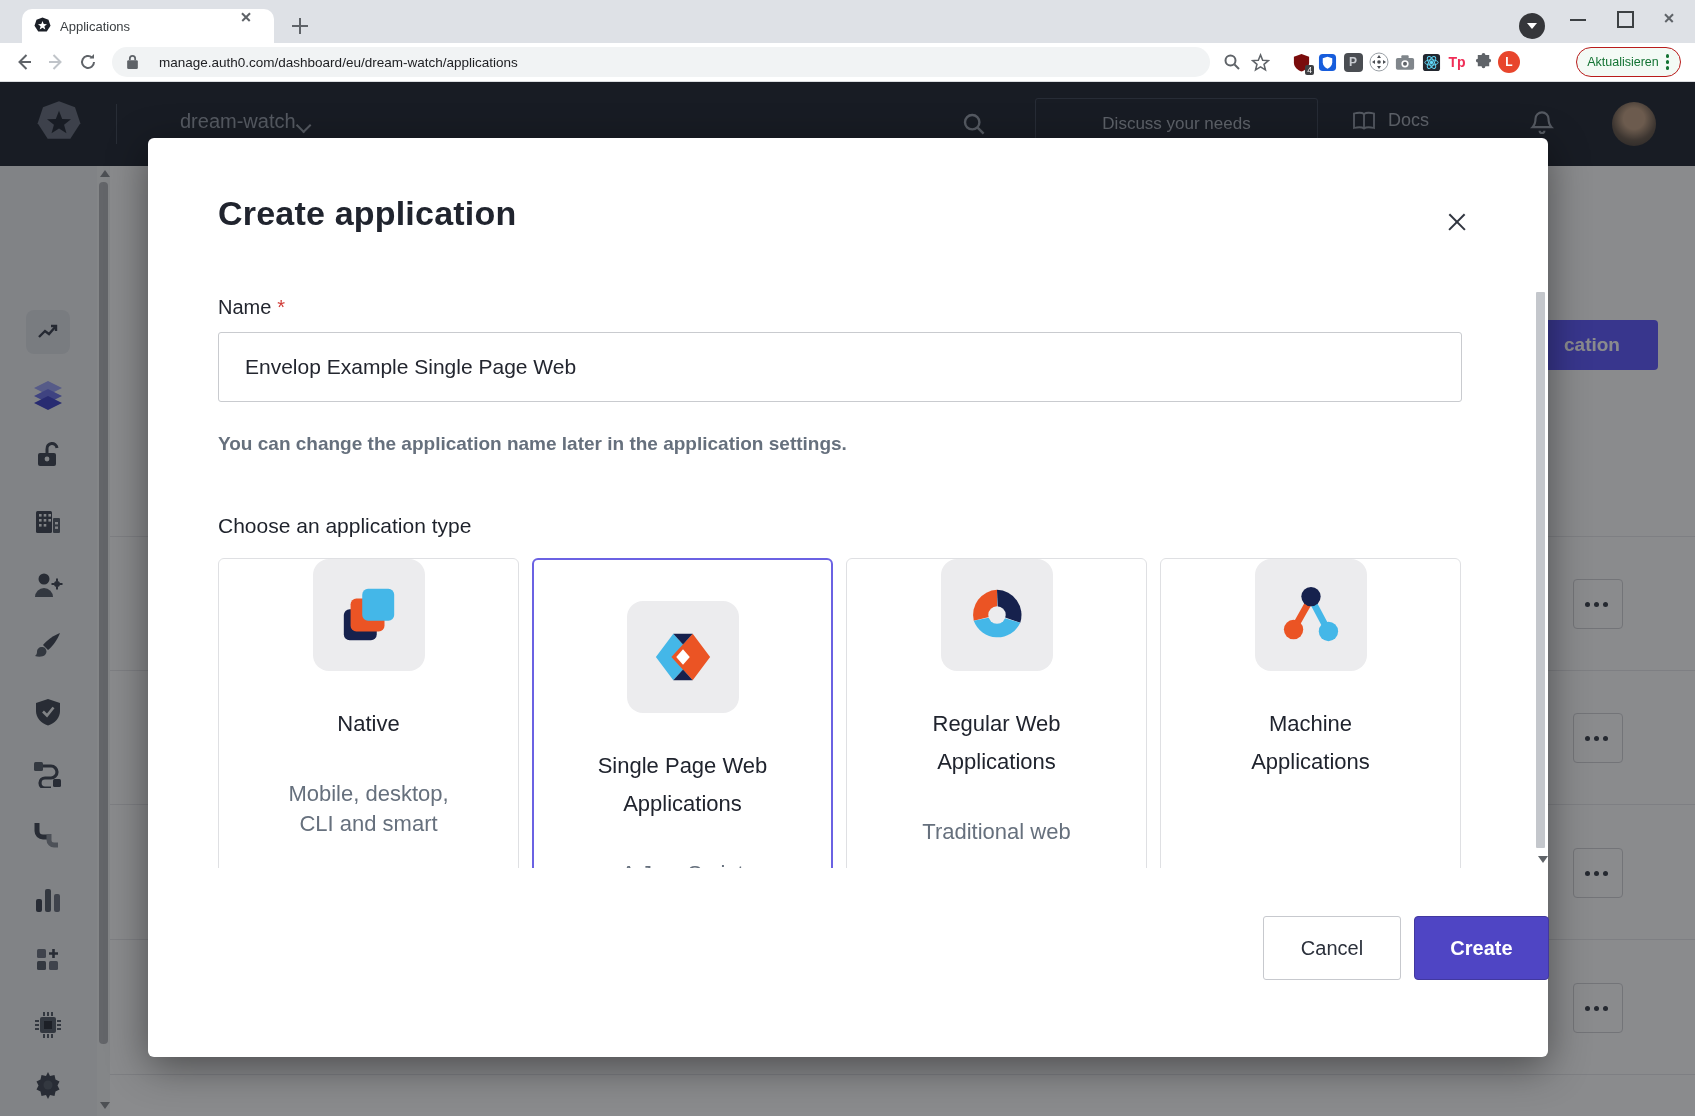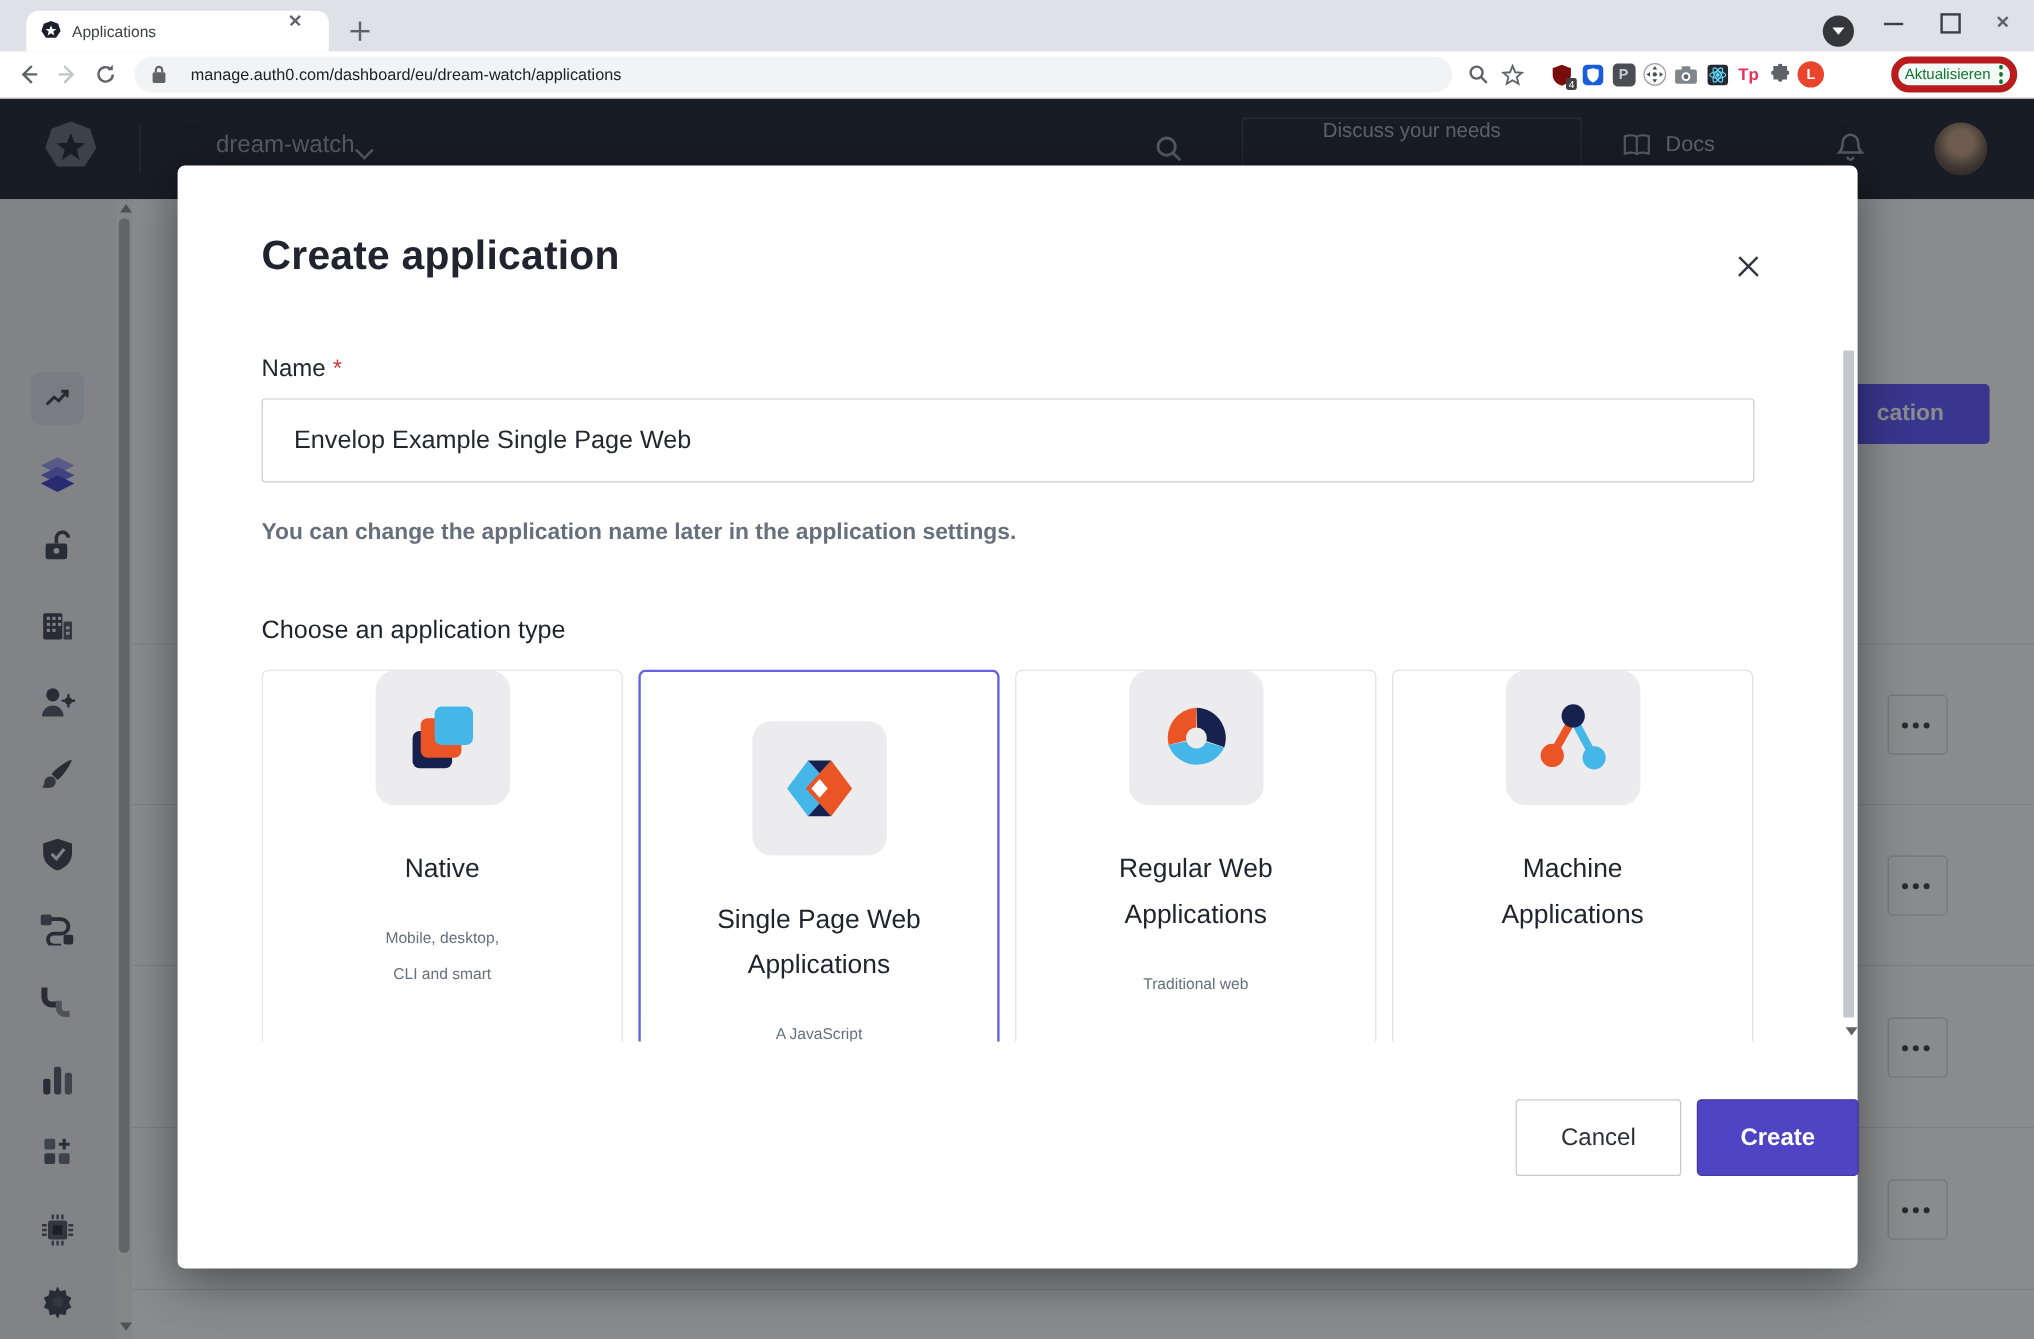--- a/index.html
+++ b/index.html
@@ -27,32 +27,32 @@
   .toolbar { left:0; top:43px; width:1695px; height:39px; background:#fff; border-bottom:1px solid #dadce0; z-index:20; }
   .navbtn { top:5px; width:28px; height:28px; display:flex; align-items:center; justify-content:center; }
   .omnibox { left:112px; top:4px; width:1098px; height:30px; background:#f1f3f4; border-radius:15px; display:flex; align-items:center; padding-left:14px; }
   .url { font-size:13.5px; color:#202124; margin-left:20px; white-space:nowrap; }
   .extrow { top:5px; height:28px; display:flex; align-items:center; }
   .ext { width:26px; height:28px; display:flex; align-items:center; justify-content:center; position:relative; }
   .badge { position:absolute; right:0px; bottom:1px; background:#3f4043; color:#fff; font-size:8.5px; padding:0 2px; border-radius:2px; line-height:10px; }
   .tp { color:#ef2d56; font-weight:bold; font-size:14px; }
   .pletter { width:19px; height:19px; background:#4a4d52; border-radius:4px; color:#c9ccd1; font-size:12px; font-weight:bold; display:flex; align-items:center; justify-content:center; }
   .lavatar { width:22px; height:22px; border-radius:50%; background:#e8452c; color:#fff; font-size:12px; font-weight:bold; display:flex; align-items:center; justify-content:center; }
-  .updatepill { left:1576px; top:4px; height:30px; width:105px; border:6px solid #b91c1c; background:#f3faf5; border-radius:15px; display:flex; align-items:center; justify-content:center; gap:7px; }
+  .updatepill { left:1576px; top:4px; height:30px; width:105px; border:1px solid #b91c1c; background:#f3faf5; border-radius:15px; display:flex; align-items:center; justify-content:center; gap:7px; }
   .updatepill span { color:#137333; font-size:12.5px; }
   .vdots { width:4px; height:16px; position:relative; }
   .vdots::before { content:""; position:absolute; left:0; top:0; width:3.5px; height:3.5px; border-radius:50%; background:#137333; box-shadow:0 6px 0 #137333, 0 12px 0 #137333; }
 
   
   .app { left:0; top:82px; width:1695px; height:1034px; background:#fff; z-index:1; }
   .a0header { left:0; top:0; width:1695px; height:84px; background:#262b36; }
   .a0divider { left:116px; top:22px; width:1px; height:40px; background:#444b59; }
   .tenant { left:180px; top:28px; font-size:20px; color:#9aa1ad; display:flex; align-items:flex-end; gap:0; }
   .chev { width:11px; height:11px; border-right:2px solid #9aa1ad; border-bottom:2px solid #9aa1ad; transform:rotate(45deg) translateY(-3px); }
-  .discussbtn { left:1035px; top:16px; width:283px; height:52px; border:1px solid #424959; border-radius:3px; color:#aab0bb; font-size:17px; display:flex; justify-content:center; background:transparent; }
+  .discussbtn { left:1035px; top:16px; width:283px; height:52px; border:1px solid #424959; border-radius:3px; color:#aab0bb; font-size:17px; display:flex; align-items:center; justify-content:center; background:transparent; }
   .docs { left:1352px; top:28px; display:flex; align-items:center; gap:12px; color:#aab0bb; font-size:18px; }
   .havatar { left:1612px; top:20px; width:44px; height:44px; border-radius:50%; background:radial-gradient(circle at 50% 38%, #c5a386 0 30%, #6d5d50 62%, #3d3833 100%); overflow:hidden; }
 
   .sidebar { left:0; top:84px; width:110px; height:950px; background:#eef0f2; }
   .sicon { left:0; width:96px; height:44px; display:flex; align-items:center; justify-content:center; }
   .sicon svg { display:block; }
   .activity-box { background:#dfe2e7; border-radius:8px; width:44px; height:44px; display:flex; align-items:center; justify-content:center; }
   .sscroll-track { left:97px; top:0; width:13px; height:950px; background:#f4f5f6; }
   .sarrow-up { left:100px; top:4px; width:0; height:0; border-left:5px solid transparent; border-right:5px solid transparent; border-bottom:7px solid #8b8e93; }
   .sarrow-dn { left:100px; top:936px; width:0; height:0; border-left:5px solid transparent; border-right:5px solid transparent; border-top:7px solid #8b8e93; }
@@ -77,21 +77,21 @@
   .req { color:#d03c38; margin-left:6px; }
   .ninput { left:70px; top:194px; width:1244px; height:70px; border:1px solid #c9cbcf; border-radius:3px; font-size:21px; color:#23262f; padding:0 26px; font-family:"Liberation Sans",sans-serif; background:#fff; }
   .nhelp { left:70px; top:295px; font-size:19px; color:#66707d;font-weight:bold; }
   .theading { left:70px; top:376px; font-size:21px; color:#1e222b; }
   .cardswrap { left:70px; top:420px; width:1244px; height:310px; overflow:hidden; }
   .cards { display:flex; gap:13px; }
   .card { width:301px; border:1px solid #dfe0e3; border-radius:6px; background:#fff; flex:0 0 auto; min-height:340px; }
   .card.sel { border:2px solid #6b62e3; padding-top:41px; }
   .tile { width:112px; height:112px; background:#ececee; border-radius:16px; margin:0 auto; display:flex; align-items:center; justify-content:center; }
   .ctitle { margin-top:34px; text-align:center; font-size:22px; color:#20242e; line-height:38px; }
-  .cdesc { margin-top:24px; text-align:center; font-size:13px; color:#66707d; line-height:30px; }
+  .cdesc { margin-top:36px; text-align:center; font-size:22px; color:#66707d; line-height:30px; }
   .mfooter { left:0; top:778px; width:1400px; height:64px; }
   .btn-cancel { left:1115px; top:0; width:138px; height:64px; background:#fff; border:1px solid #c7c9ce; border-radius:3px; font-size:20px; color:#2b303b; display:flex; align-items:center; justify-content:center; font-family:"Liberation Sans",sans-serif; }
   .btn-create { left:1266px; top:0; width:135px; height:64px; background:#4f45c4; border:1px solid #42389f; border-radius:4px; font-size:20px; color:#fff; font-weight:bold; display:flex; align-items:center; justify-content:center; font-family:"Liberation Sans",sans-serif; }
   .mscroll-thumb { left:1388px; top:154px; width:9px; height:556px; background:#c4c7cc; border-radius:1px; }
   .mscroll-dn { left:1390px; top:718px; width:0; height:0; border-left:5px solid transparent; border-right:5px solid transparent; border-top:7px solid #5f6368; }
 </style>
 </head>
 <body>
 
 <div class="screen">

